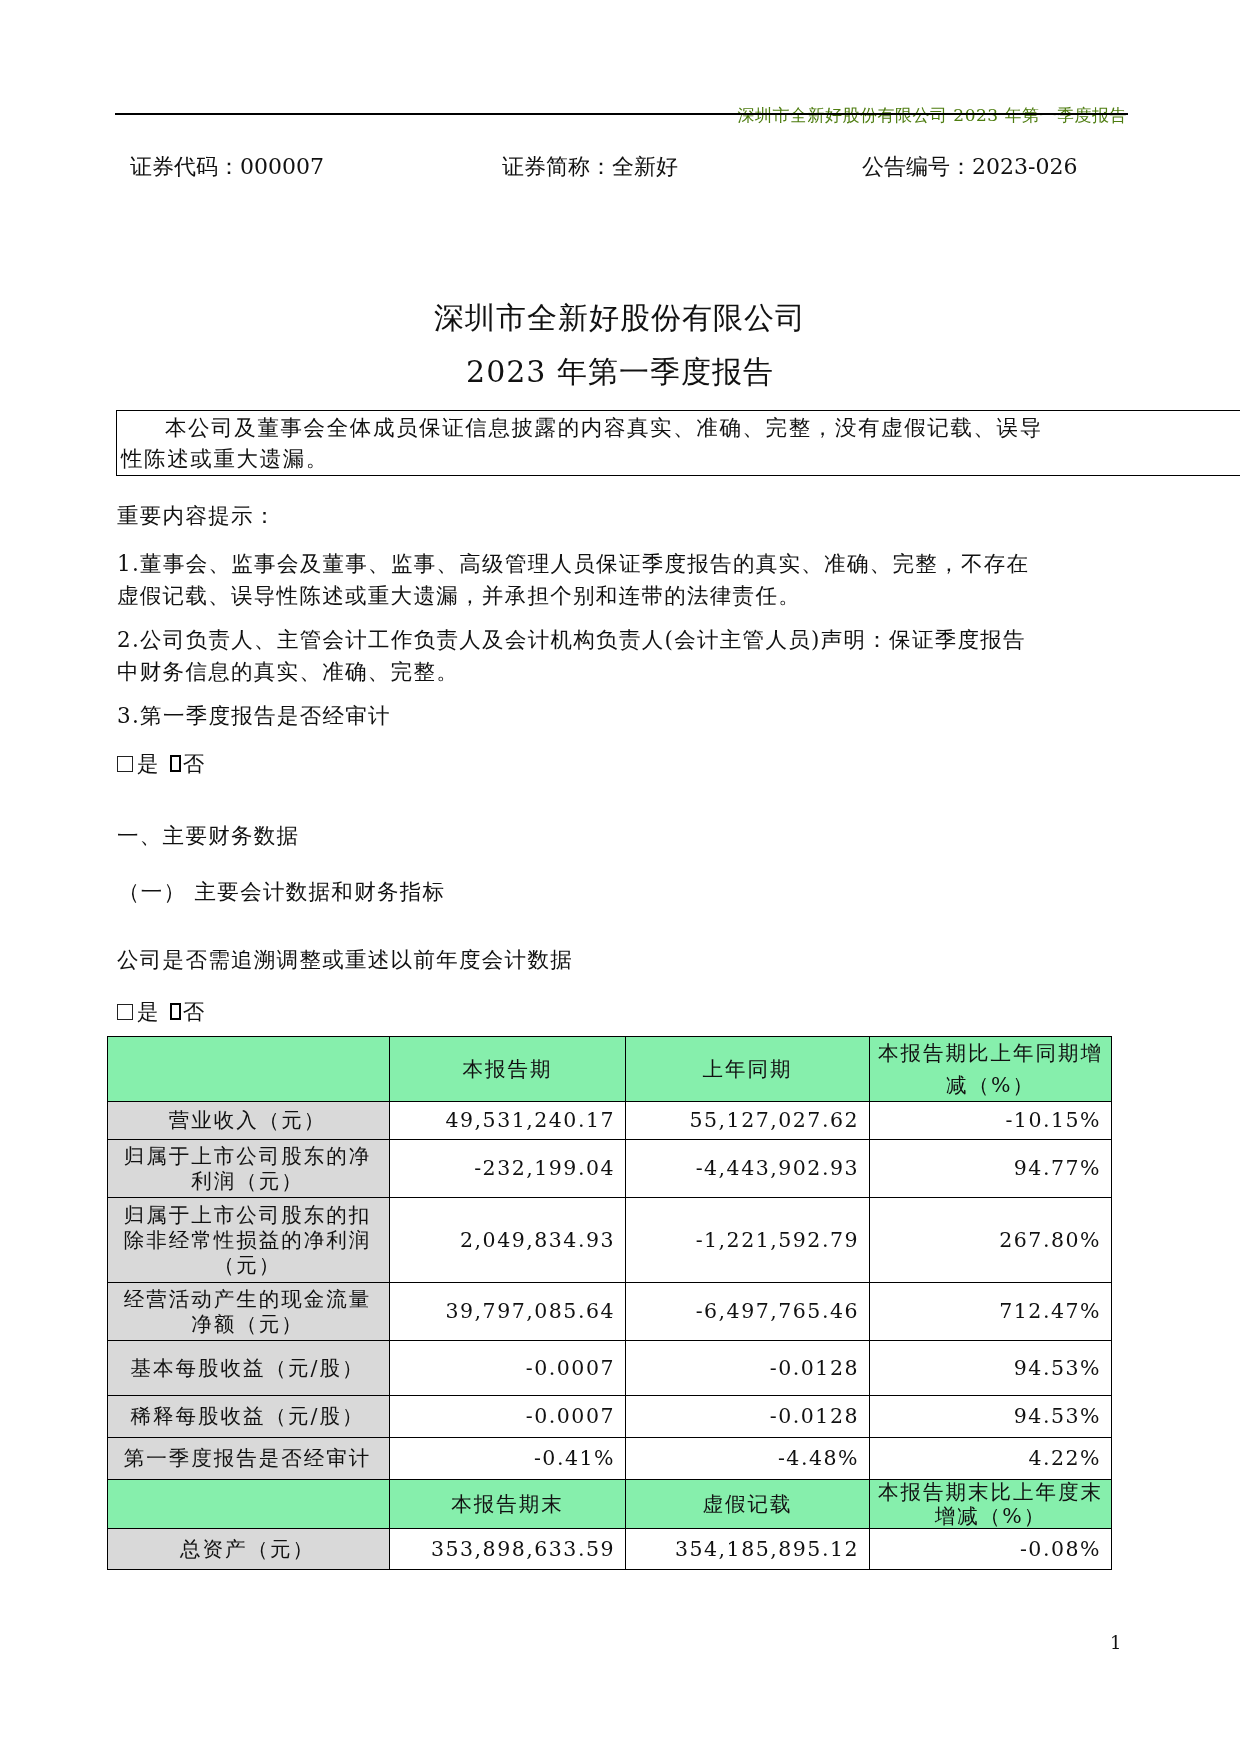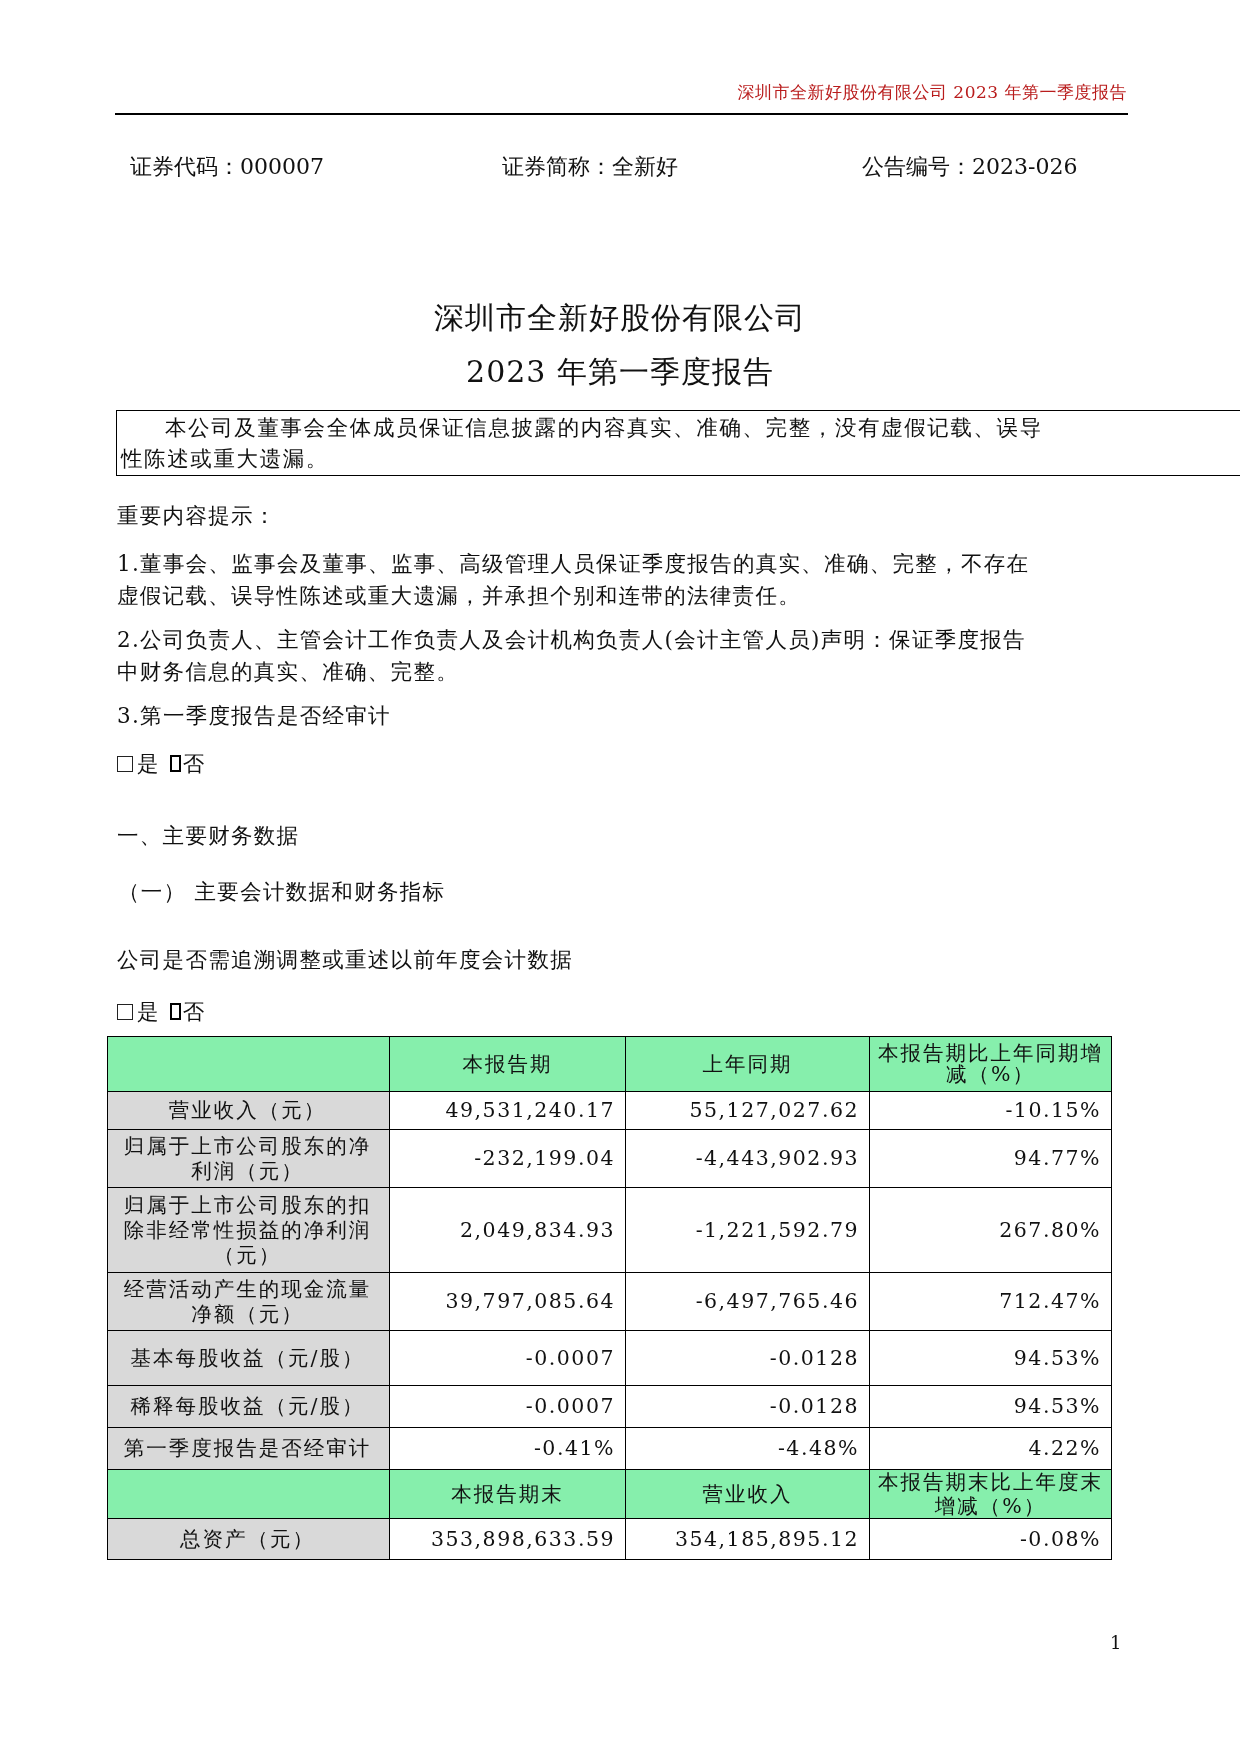--- a/index.html
+++ b/index.html
@@ -3,21 +3,21 @@
 <meta charset="utf-8">
 <style>
   html, body { margin: 0; padding: 0; background: #ffffff; }
   body {
     width: 1240px; height: 1754px; position: relative; overflow: hidden;
     font-family: "DejaVu Serif", "Liberation Serif", serif;
     color: #111111;
   }
   .abs { position: absolute; }
   .running-head {
-    right: 113px; top: 81px; font-size: 17px; letter-spacing: 0.5px; color: #b91c1c;
+    right: 113px; top: 104px; font-size: 17px; letter-spacing: 0.5px; color: #4d7c0f;
     white-space: nowrap;
   }
   .head-rule {
     left: 115px; top: 113px; width: 1013px; height: 0; border-top: 2.5px solid #000;
   }
   .meta-row { top: 152px; font-size: 22px; white-space: nowrap; }
   .title {
     left: 0; width: 1240px; text-align: center; font-size: 30px; letter-spacing: 1px;
     white-space: nowrap;
   }
@@ -92,21 +92,21 @@
     <col style="width:282px">
       <col style="width:236px">
       <col style="width:244px">
       <col style="width:242px">
   </colgroup>
   <tbody id="tbody">
       <tr style="height: 55px;">
         <td class="hdr"></td>
         <td class="hdr">本报告期</td>
         <td class="hdr">上年同期</td>
-        <td class="hdr" style="line-height: 21px; padding: 0px 4px;">本报告期比上年同期增减（%）</td>
+        <td class="hdr" style="line-height: 32px; padding: 0px 4px;">本报告期比上年同期增减（%）</td>
       </tr>
       <tr style="height: 38px;">
         <td class="lbl">营业收入（元）</td>
         <td class="num">49,531,240.17</td>
         <td class="num">55,127,027.62</td>
         <td class="num">-10.15%</td>
       </tr>
       <tr style="height: 58px;">
         <td class="lbl">归属于上市公司股东的净利润（元）</td>
         <td class="num">-232,199.04</td>
@@ -139,21 +139,21 @@
       </tr>
       <tr style="height: 42px;">
         <td class="lbl">第一季度报告是否经审计</td>
         <td class="num">-0.41%</td>
         <td class="num">-4.48%</td>
         <td class="num">4.22%</td>
       </tr>
       <tr style="height: 40px;">
         <td class="hdr"></td>
         <td class="hdr">本报告期末</td>
-        <td class="hdr">营业收入</td>
+        <td class="hdr">虚假记载</td>
         <td class="hdr" style="line-height: 24px; padding: 0px 4px;">本报告期末比上年度末增减（%）</td>
       </tr>
       <tr style="height: 41px;">
         <td class="lbl">总资产（元）</td>
         <td class="num">353,898,633.59</td>
         <td class="num">354,185,895.12</td>
         <td class="num">-0.08%</td>
       </tr>
     </tbody>
 </table>

